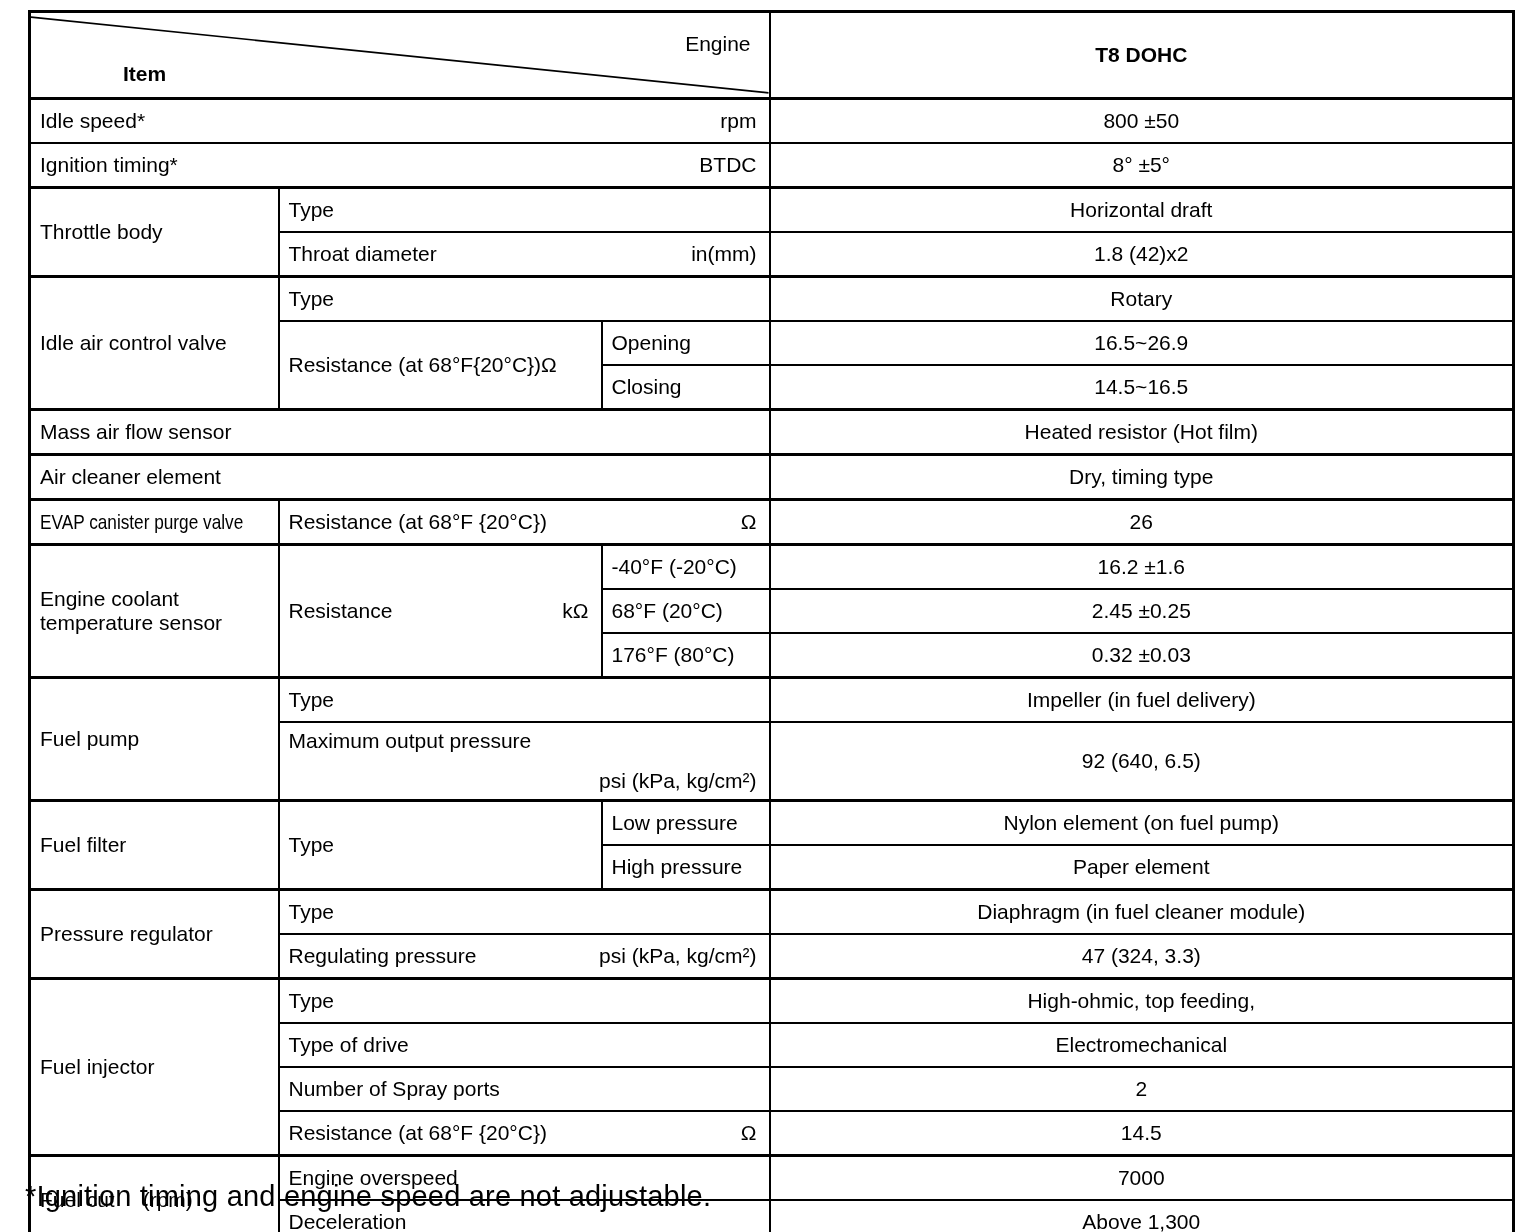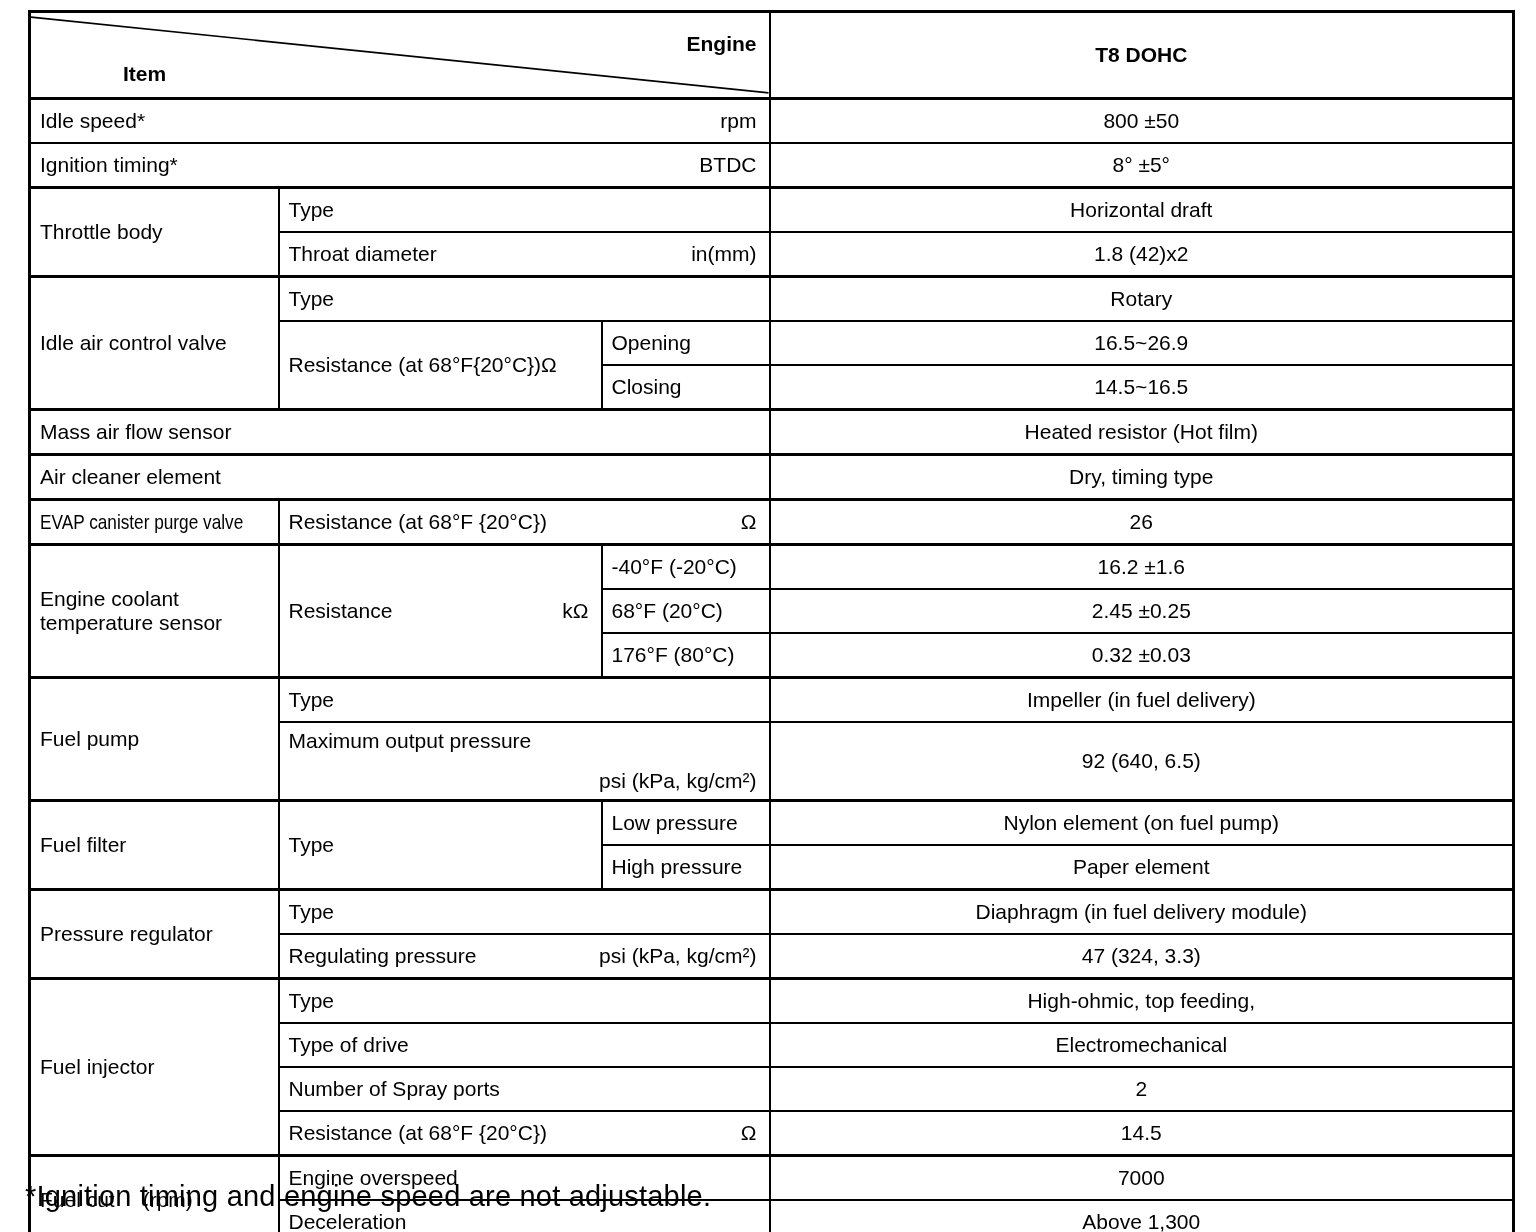--- a/index.html
+++ b/index.html
@@ -18,21 +18,21 @@
     padding:2px 12px 2px 9px;
     height:38px;
     vertical-align:middle;
     overflow:hidden;
   }
   tr.grp > td { border-top-width:3px; }
   .val { text-align:center; padding:2px 24px; }
   .b { font-weight:bold; }
   .corner { position:relative; padding:0; height:84px; }
   .corner svg { position:absolute; inset:0; width:100%; height:100%; display:block; }
-  .corner .eng { position:absolute; top:19px; right:12px; font-weight:bold;text-align:right; }
+  .corner .eng { position:absolute; top:19px; right:18px; font-weight:normal;text-align:right; }
   .corner .itm { position:absolute; bottom:11px; left:92px; font-weight:bold;margin-top:12px; }
   .split { display:flex; width:100%; justify-content:space-between; align-items:center; gap:6px; }
   .stack { display:flex; flex-direction:column; width:100%; gap:16px; }
   .stack .u { text-align:right; }
   .tall td { height:72px; }
   .narrowtxt { display:inline-block; transform:scaleX(0.82); transform-origin:0 50%; white-space:nowrap; }
   .gunit { margin-left:28px; }
   .footnote {
     position:absolute; left:25px; top:1180px;
     font-size:29px; letter-spacing:0.2px;
@@ -176,21 +176,21 @@
       <td class="val">Nylon element (on fuel pump)</td>
     </tr>
     <tr>
       <td>High pressure</td>
       <td class="val">Paper element</td>
     </tr>
 
     <tr class="grp">
       <td rowspan="2">Pressure regulator</td>
       <td colspan="2">Type</td>
-      <td class="val">Diaphragm (in fuel delivery module)</td>
+      <td class="val">Diaphragm (in fuel cleaner module)</td>
     </tr>
     <tr>
       <td colspan="2">
         <div class="split">
           <span>Regulating pressure</span>
           <span>psi (kPa, kg/cm²)</span>
         </div>
       </td>
       <td class="val">47 (324, 3.3)</td>
     </tr>

